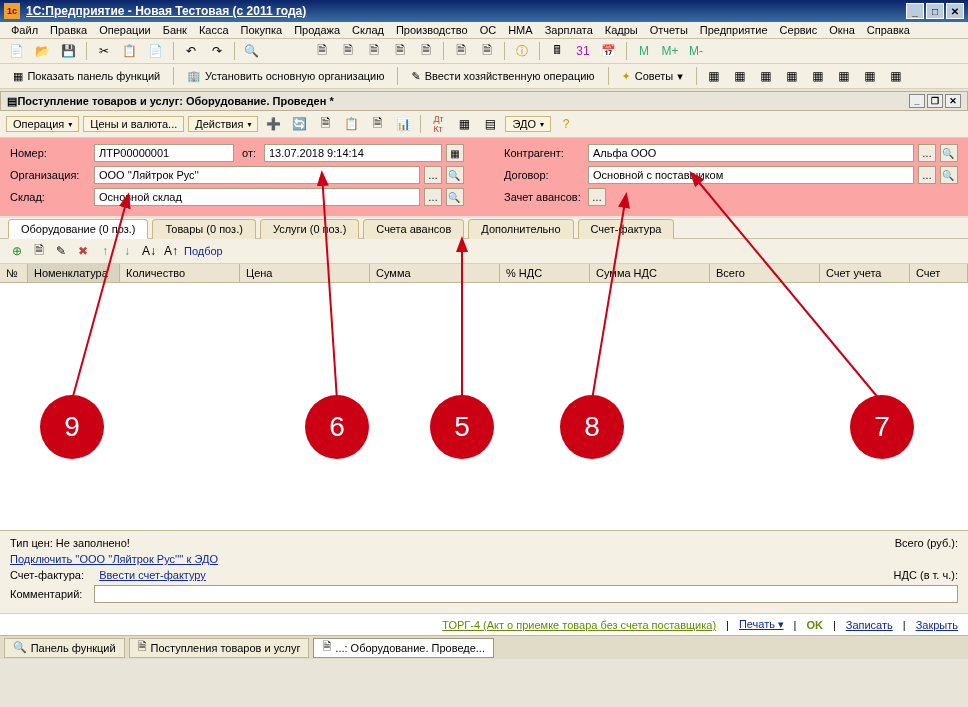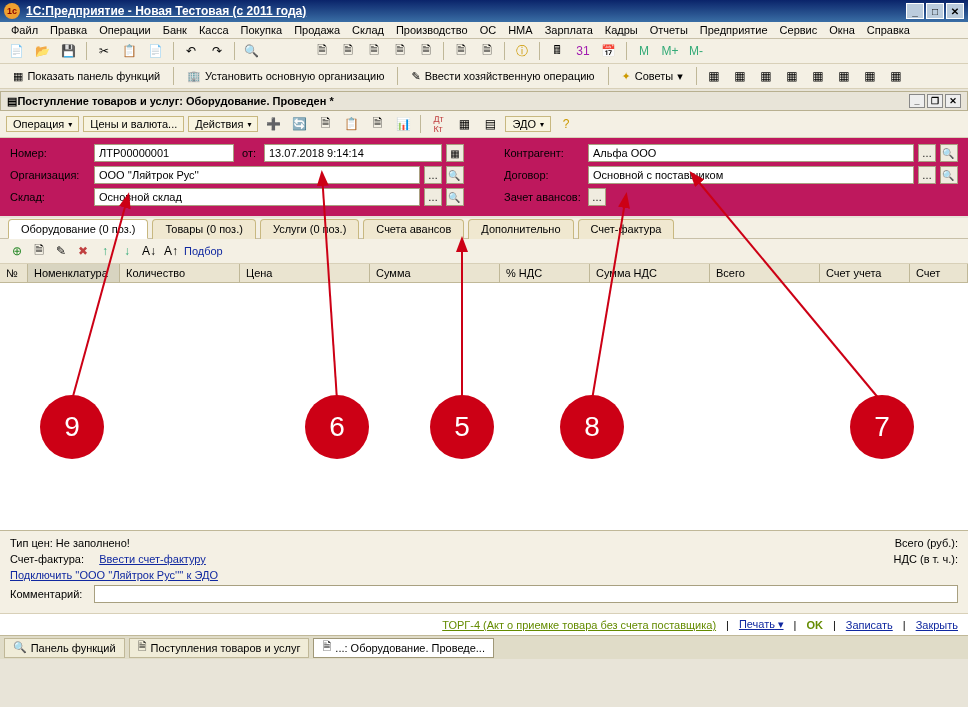--- a/index.html
+++ b/index.html
@@ -16,21 +16,21 @@
     .titlebar {
       background: linear-gradient(#0a246a, #3a6ea5);
       color: #fff;
       height: 22px;
       display: flex;
       align-items: center;
       padding: 0 4px;
       font-weight: bold;
       font-size: 12px;
     }
-    .titlebar .icon { width: 16px; height: 16px; background: #f0a030; border-radius: 8px; margin-right: 6px; display:flex;align-items:center;justify-content:center;font-size:9px;color:#800; }
+    .titlebar .icon { width: 16px; height: 16px; background: #f0a030; border-radius: 0; margin-right: 6px; display:flex;align-items:center;justify-content:center;font-size:9px;color:#800; }
     .titlebar .title { flex: 1; text-decoration: underline; }
     .titlebar .winbtns { display: flex; gap: 2px; }
     .titlebar .winbtn { width: 18px; height: 16px; background: #bcd; border: 1px solid #fff; color:#000; display:flex;align-items:center;justify-content:center;font-size:10px; }
     
     .mainmenu {
       background: #f4f0e4;
       border-bottom: 1px solid #c8c0a8;
       display: flex;
       gap: 2px;
       padding: 0 6px;
@@ -68,21 +68,21 @@
       border-bottom: 1px solid #d8d0b8;
       display: flex;
       align-items: center;
       gap: 4px;
       padding: 3px 6px;
     }
     .ddbtn { border:1px solid #c8b880; background:#f8f4e0; padding:1px 6px; display:flex;align-items:center;gap:4px; }
     .ddbtn .arr { font-size:8px; }
     
     .formarea {
-      background: #be185d;
+      background: #fca5a5;
       padding: 6px 10px;
       display: flex;
       gap: 40px;
     }
     .formcol { flex: 1; }
     .frow { display: flex; align-items: center; margin-bottom: 4px; gap: 4px; }
     .flabel { width: 80px; }
     .finput { flex:1; background:#fff; border:1px solid #a8a080; height:18px; padding:1px 4px; display:flex;align-items:center; }
     .finput.short { flex:0 0 140px; }
     .ibtn { width:18px;height:18px;border:1px solid #a8a080;background:#f0ece0;display:flex;align-items:center;justify-content:center;font-size:10px; }
@@ -350,30 +350,30 @@
 </div>
 
 <div class="gridbody"></div>
 
 <div class="bottominfo">
   <div class="row">
     <span>Тип цен: Не заполнено!</span>
     <span>Всего (руб.):</span>
   </div>
   <div class="row">
+    <span class="link">Подключить ''ООО ''Ляйтрок Рус'''' к ЭДО</span>
+    <span></span>
+  </div>
+  <div class="row">
     <span>
       <span>Счет-фактура:</span>
       &nbsp;&nbsp;&nbsp;
       <span class="link">Ввести счет-фактуру</span>
     </span>
     <span>НДС (в т. ч.):</span>
-  </div>
-  <div class="row">
-    <span class="link">Подключить ''ООО ''Ляйтрок Рус'''' к ЭДО</span>
-    <span></span>
   </div>
   <div class="frow" style="margin-top:4px">
     <span style="width:80px">Комментарий:</span>
     <span class="finput"></span>
   </div>
 </div>
 
 <div class="actionbar">
   <span class="link green">ТОРГ-4 (Акт о приемке товара без счета поставщика)</span>
   <span>|</span>

